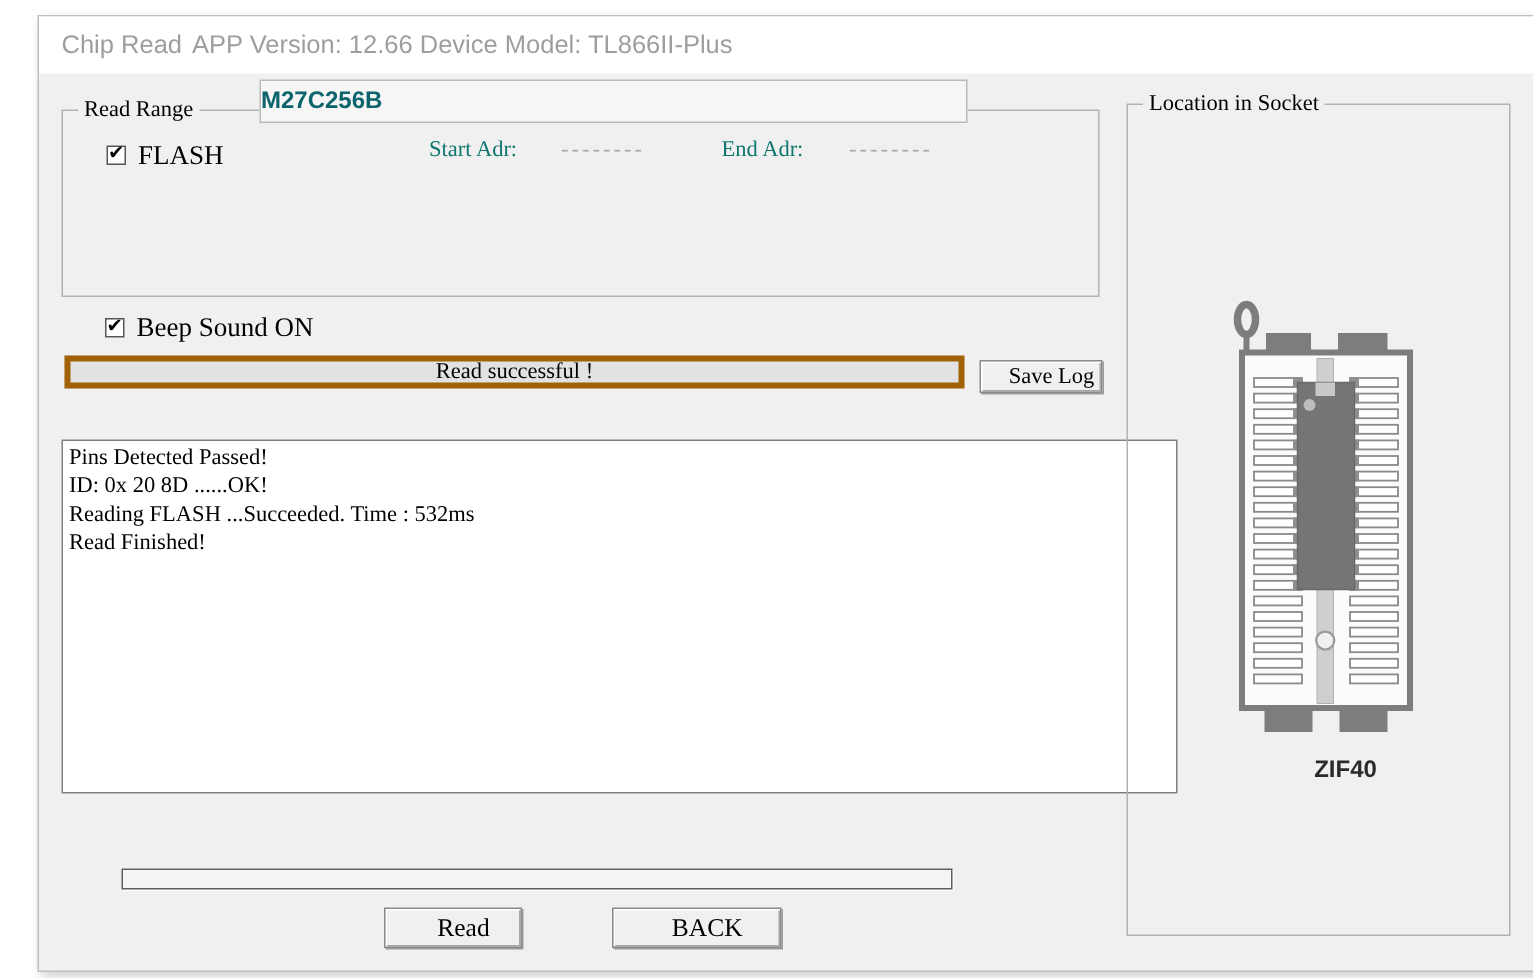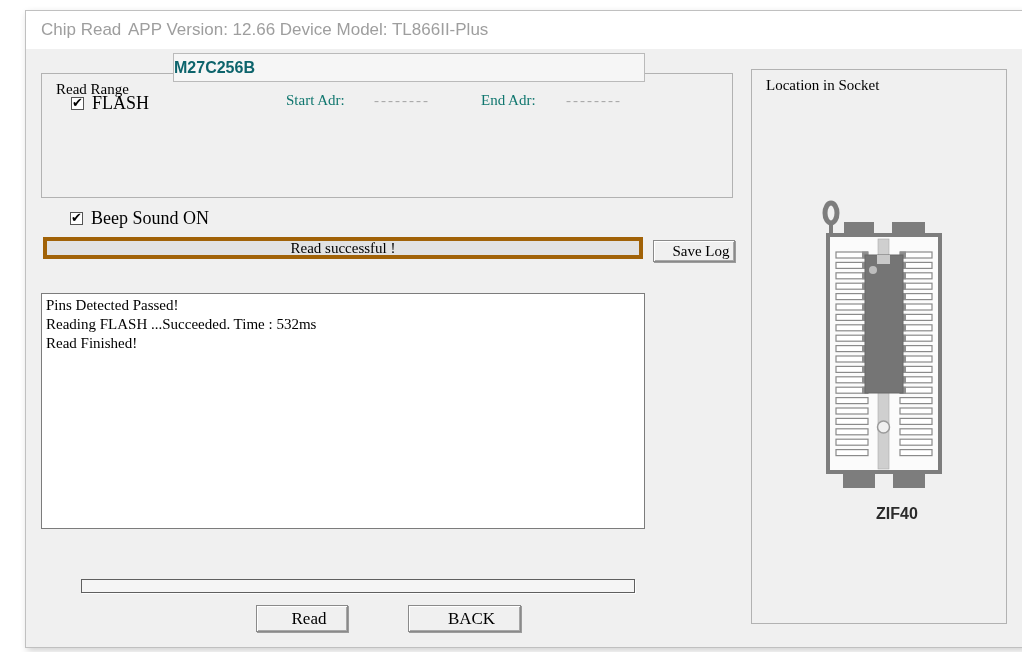--- a/index.html
+++ b/index.html
@@ -16,21 +16,21 @@
     font-family:"Liberation Sans","DejaVu Sans",sans-serif;
     color:#9e9e9e; font-size:17px; line-height:38px;
   }
   .titlebar .t1 { position:absolute; left:15px; }
   .titlebar .t2 { position:absolute; left:102px; }
 
   
   .groupbox { position:absolute; border:1px solid #b2b2b2; }
   .groupbox > .gb-label {
     position:absolute; top:-9px; left:10px; background:#f0f0f0; padding:0 4px;
-    font-size:15px; color:#000; line-height:17px;margin-top:16px;
+    font-size:15px; color:#000; line-height:17px;
   }
 
   .chip-tab {
     position:absolute; left:147px; top:42px; width:472px; height:29px;
     background:#f6f6f6; border:1px solid #bababa;
     display:flex; align-items:center; justify-content:flex-start;
     font-family:"Liberation Sans","DejaVu Sans",sans-serif;
     font-weight:bold; font-size:16px; color:#0d646c; z-index:5;
   }
 
@@ -63,21 +63,21 @@
     position:absolute; background:#f0f0f0; border:1px solid #8a8a8a;
     box-shadow:inset 1px 1px 0 #ffffff, inset -1px -1px 0 #a8a8a8, 1px 1px 0 #9c9c9c;
     display:flex; align-items:center; justify-content:center;
     font-family:"Liberation Serif","DejaVu Serif",serif; color:#000; cursor:default;padding-left:14px;
   }
   .btn-savelog { left:627px; top:229px; width:82px; height:22px; font-size:15px; }
   .btn-read  { left:230px; top:594px; width:92px; height:27px; font-size:17px; }
   .btn-back  { left:382px; top:594px; width:113px; height:27px; font-size:17px; }
 
   .log-area {
-    position:absolute; left:15px; top:282px; width:604px; height:236px;
+    position:absolute; left:15px; top:282px; width:744px; height:236px;
     background:#ffffff; border:1px solid #7c7c7c; padding:2px 4px;
     font-size:15px; color:#000; line-height:19px; overflow:hidden;
   }
 
   .progressbar {
     position:absolute; left:55px; top:568px; width:554px; height:14px;
     background:#f5f5f5; border:1px solid #5f5f5f; box-shadow:1px 1px 0 #fdfdfd;
   }
   .progress-fill { height:100%; background:#3aa53a; width:0%; }
 
@@ -126,20 +126,21 @@
     <span class="check-label">Beep Sound ON</span>
   </div>
 
   <div class="statusbar">
     <span>Read successful !</span>
   </div>
   <div class="btn btn-savelog">Save Log</div>
 
   <div class="log-area">
     <div>Pins Detected Passed!</div>
+    <div>ID: 0x 20 8D ......OK!</div>
     <div>Reading FLASH ...Succeeded. Time : 532ms</div>
     <div>Read Finished!</div>
   </div>
 
   <div class="progressbar">
     <div class="progress-fill" id="progress-fill" style="width: 0%;"></div>
   </div>
 
   <div class="btn btn-read">Read</div>
   <div class="btn btn-back">BACK</div>

